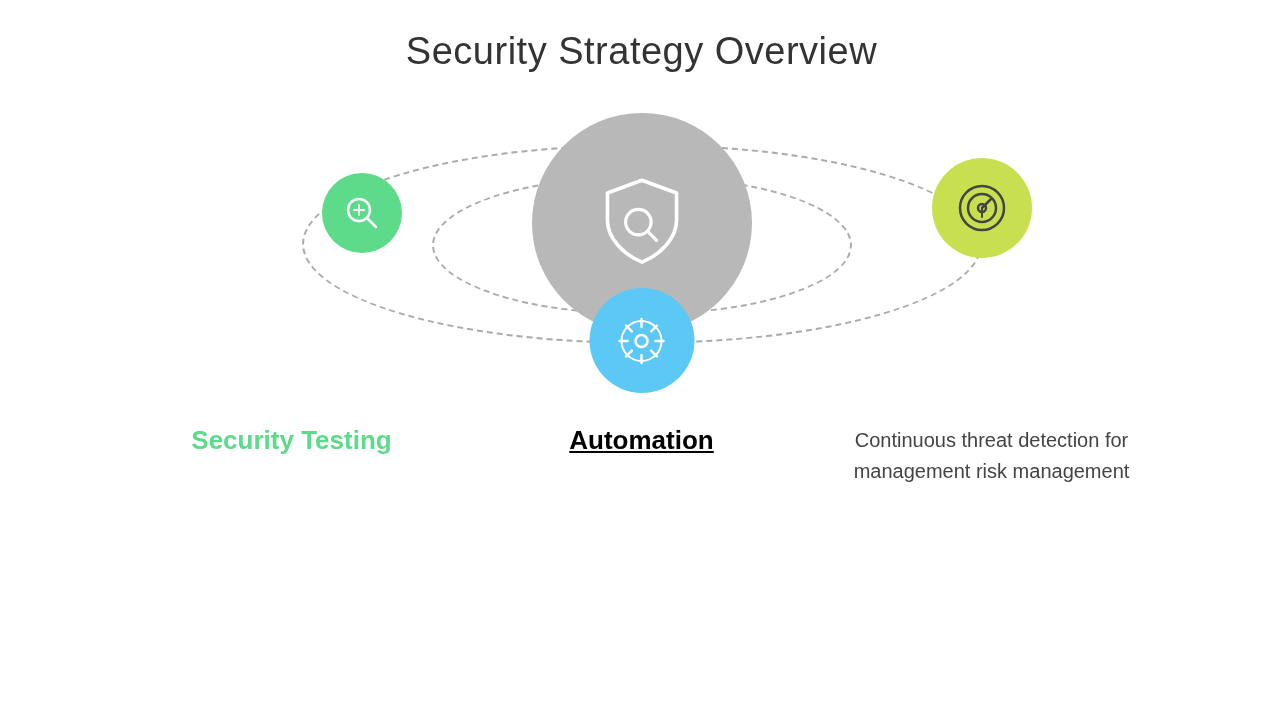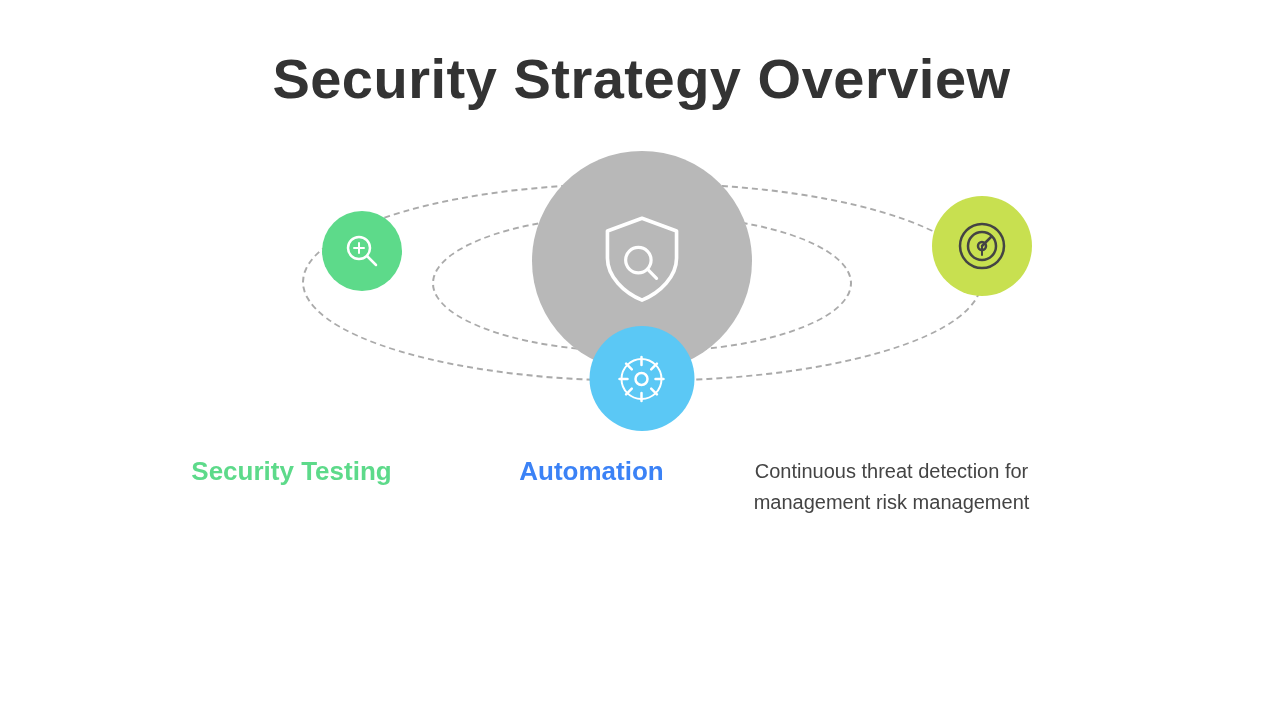--- a/index.html
+++ b/index.html
@@ -9,24 +9,24 @@
       height: 723px;
       background: #ffffff;
       font-family: 'Segoe UI', Arial, sans-serif;
       overflow: hidden;
       display: flex;
       flex-direction: column;
       align-items: center;
     }
 
     .page-title {
-      font-size: 56px;
-      font-weight: 700;
+      font-size: 38px;
+      font-weight: 400;
       color: #333333;
-      margin-top: 46px;
+      margin-top: 30px;
       letter-spacing: 0.5px;
     }
 
     .diagram-area {
       position: relative;
       width: 900px;
       height: 310px;
       margin-top: 20px;
     }
 
@@ -116,40 +116,40 @@
       right: 60px;
       display: flex;
       align-items: center;
       justify-content: center;
     }
 
     
     .bottom-section {
       display: flex;
       width: 1000px;
-      justify-content: flex-start;
-      margin-top: 15px;
+      justify-content: space-between;
+      margin-top: 22px;
     }
 
     .column {
       width: 300px;
       display: flex;
       flex-direction: column;
       align-items: center;
       text-align: center;
     }
 
     .col-title {
       font-size: 26px;
       font-weight: 700;
       margin-bottom: 14px;
     }
 
     .col-title-green { color: #5dda8a; }
-    .col-title-blue { color: #3b82f6; }
+    .col-title-blue { color: #000000; text-decoration: underline; }
     .col-title-yellow { color: #b0c020; }
 
     .col-body {
       font-size: 20px;
       color: #444444;
       line-height: 1.55;
     }
 
     
   </style>

